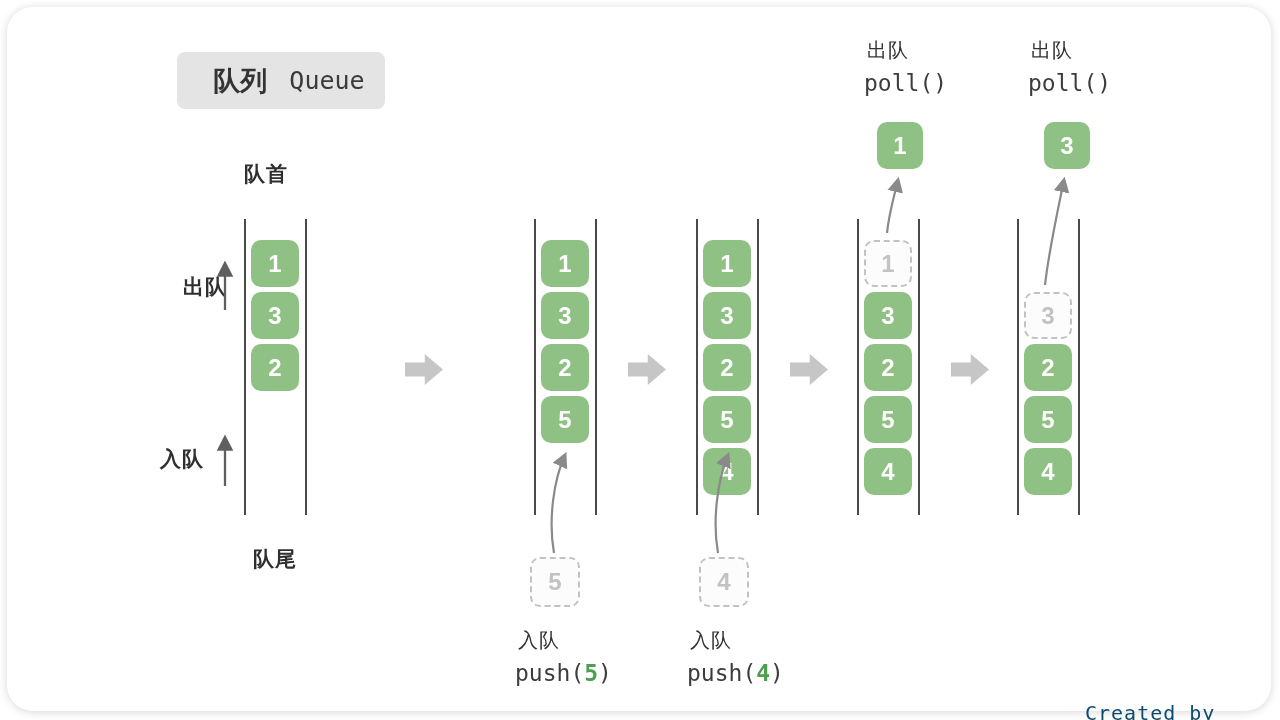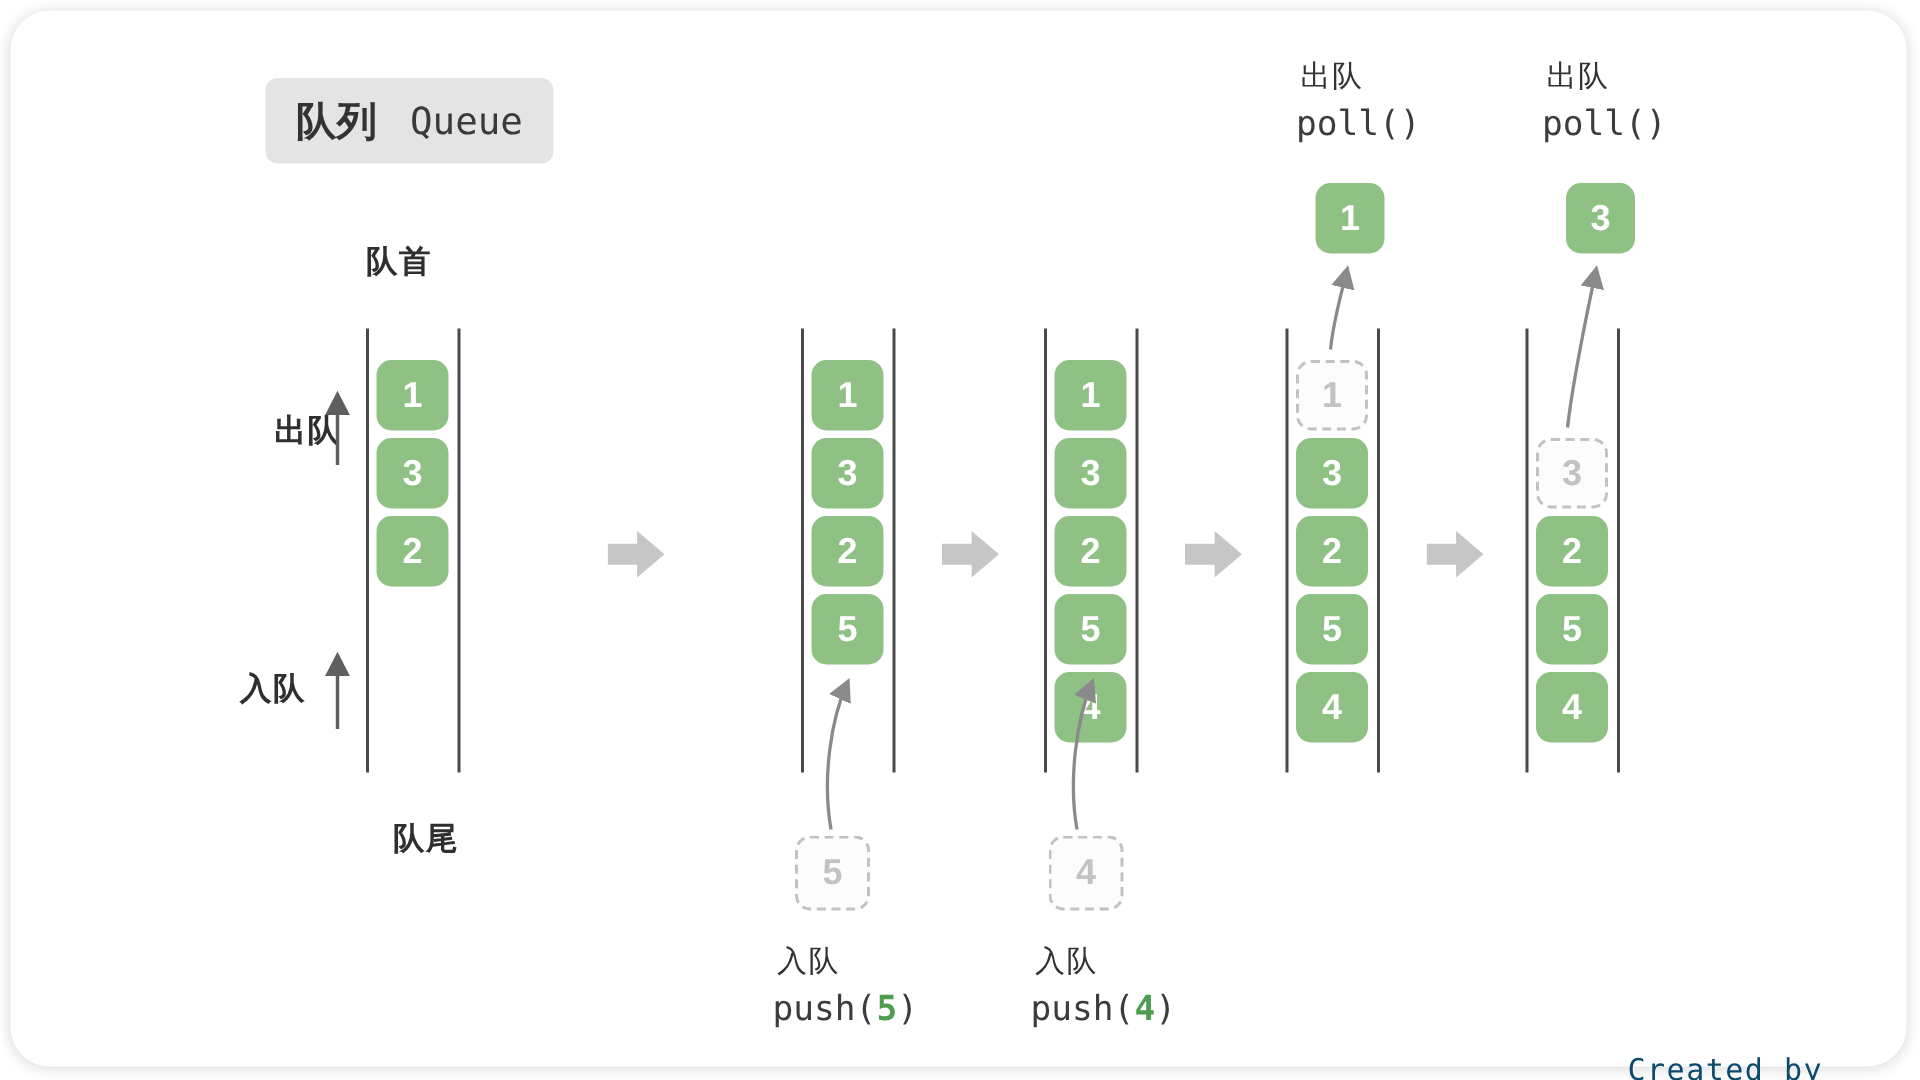--- a/index.html
+++ b/index.html
@@ -1,21 +1,21 @@
 <!DOCTYPE html>
 <html style="--green: #8ec183; --code-green: #4d9e50; --block-arrow: #c6c6c6; --badge-bg: #e4e4e4;"><head>
 <meta charset="utf-8">
 <style>
   html,body{margin:0;padding:0;width:1280px;height:720px;background:#fff;overflow:hidden;
     font-family:"Liberation Sans",sans-serif;}
   .canvas{position:absolute;left:7px;top:7px;width:1264px;height:704px;background:#fff;
     border-radius:26px;box-shadow:0 1px 10px rgba(0,0,0,.16);}
   
   .badge{position:absolute;left:170px;top:45px;width:192px;height:57px;background:var(--badge-bg,#e4e4e4);
-    border-radius:8px;display:flex;align-items:center;justify-content:center;gap:22px;}
+    border-radius:8px;display:flex;align-items:center;justify-content:center;gap:22px;padding-left:16px;}
   .badge .zh{font-size:27px;font-weight:700;color:#333;}
   .badge .en{font-size:25px;color:#3a3a3a;font-family:"DejaVu Sans Mono","Liberation Mono",monospace;}
   
   .vline{position:absolute;top:212px;height:296px;width:1.6px;background:#4a4a4a;}
   
   .qbox{position:absolute;width:48px;height:47px;border-radius:10px;background:var(--green,#8ec183);
     color:#fff;display:flex;align-items:center;justify-content:center;font-size:24px;font-weight:600;}
   
   .qdash{position:absolute;width:48px;height:47px;box-sizing:border-box;border:2px dashed #c2c2c2;
     border-radius:10px;background:#fcfcfc;color:#c2c2c2;display:flex;align-items:center;
@@ -37,21 +37,21 @@
 <body>
 
 <div class="canvas">
 
   <div class="badge">
     <span class="zh">队列</span>
     <span class="en">Queue</span>
   </div>
 
   <div class="cjk-b" style="left:237px;top:153px;width:62px;text-align:left;">队首</div>
-  <div class="cjk-b" style="left:237px;top:538px;width:62px;text-align:right;">队尾</div>
+  <div class="cjk-b" style="left:237px;top:538px;width:62px;text-align:center;">队尾</div>
   <div class="cjk-b" style="left:176px;top:266px;">出队</div>
   <div class="cjk-b" style="left:153px;top:438px;">入队</div>
 
   <div class="vline" style="left:237px;"></div>
   <div class="vline" style="left:298px;"></div>
   <div class="vline" style="left:527px;"></div>
   <div class="vline" style="left:588px;"></div>
   <div class="vline" style="left:689px;"></div>
   <div class="vline" style="left:750px;"></div>
   <div class="vline" style="left:850px;"></div>

